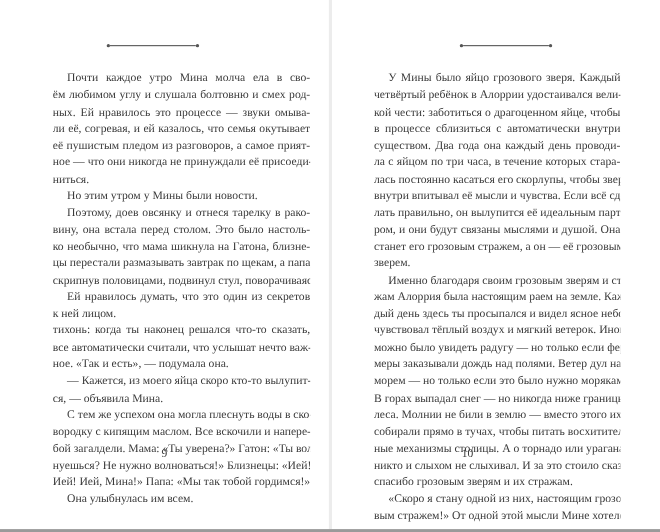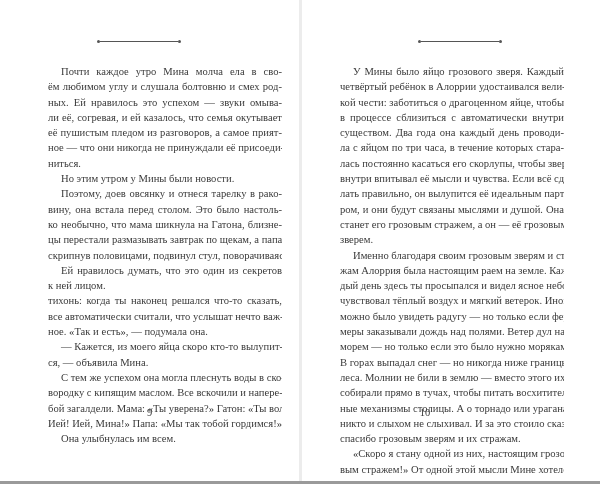--- a/index.html
+++ b/index.html
@@ -29,41 +29,42 @@
 <div class="spread">
   <div class="page left">
     <div class="ornament" style="left:97px;width:84px;">
       <span class="dot l"></span>
       <span class="line"></span>
       <span class="dot r"></span>
     </div>
     <div class="text" id="left-text">
         <span class="line-row indent">Почти каждое утро Мина молча ела в сво-</span>
         <span class="line-row">ём любимом углу и слушала болтовню и смех род-</span>
-        <span class="line-row">ных. Ей нравилось это успехом — звуки омыва-</span>
+        <span class="line-row">ных. Ей нравилось это процессе — звуки омыва-</span>
         <span class="line-row">ли её, согревая, и ей казалось, что семья окутывает</span>
         <span class="line-row">её пушистым пледом из разговоров, а самое прият-</span>
         <span class="line-row">ное — что они никогда не принуждали её присоеди-</span>
         <span class="line-row last">ниться.</span>
         <span class="line-row indent last">Но этим утром у Мины были новости.</span>
         <span class="line-row indent">Поэтому, доев овсянку и отнеся тарелку в рако-</span>
         <span class="line-row">вину, она встала перед столом. Это было настоль-</span>
         <span class="line-row">ко необычно, что мама шикнула на Гатона, близне-</span>
         <span class="line-row">цы перестали размазывать завтрак по щекам, а папа,</span>
         <span class="line-row">скрипнув половицами, подвинул стул, поворачиваясь</span>
         <span class="line-row indent">Ей нравилось думать, что это один из секретов</span>
         <span class="line-row last">к ней лицом.</span>
         <span class="line-row">тихонь: когда ты наконец решался что-то сказать,</span>
         <span class="line-row">все автоматически считали, что услышат нечто важ-</span>
         <span class="line-row last">ное. «Так и есть», — подумала она.</span>
         <span class="line-row indent">— Кажется, из моего яйца скоро кто-то вылупит-</span>
         <span class="line-row last">ся, — объявила Мина.</span>
         <span class="line-row indent">С тем же успехом она могла плеснуть воды в ско-</span>
         <span class="line-row">вородку с кипящим маслом. Все вскочили и напере-</span>
         <span class="line-row">бой загалдели. Мама: «Ты уверена?» Гатон: «Ты вол-</span>
+        <span class="line-row">нуешься? Не нужно волноваться!» Близнецы: «Ией!</span>
         <span class="line-row">Ией! Ией, Мина!» Папа: «Мы так тобой гордимся!»</span>
         <span class="line-row indent last">Она улыбнулась им всем.</span>
       </div>
     <div class="page-num">9</div>
   </div>
 
   <div class="gutter"></div>
 
   <div class="page right">
     <div class="ornament" style="left:116px;width:84px;">

